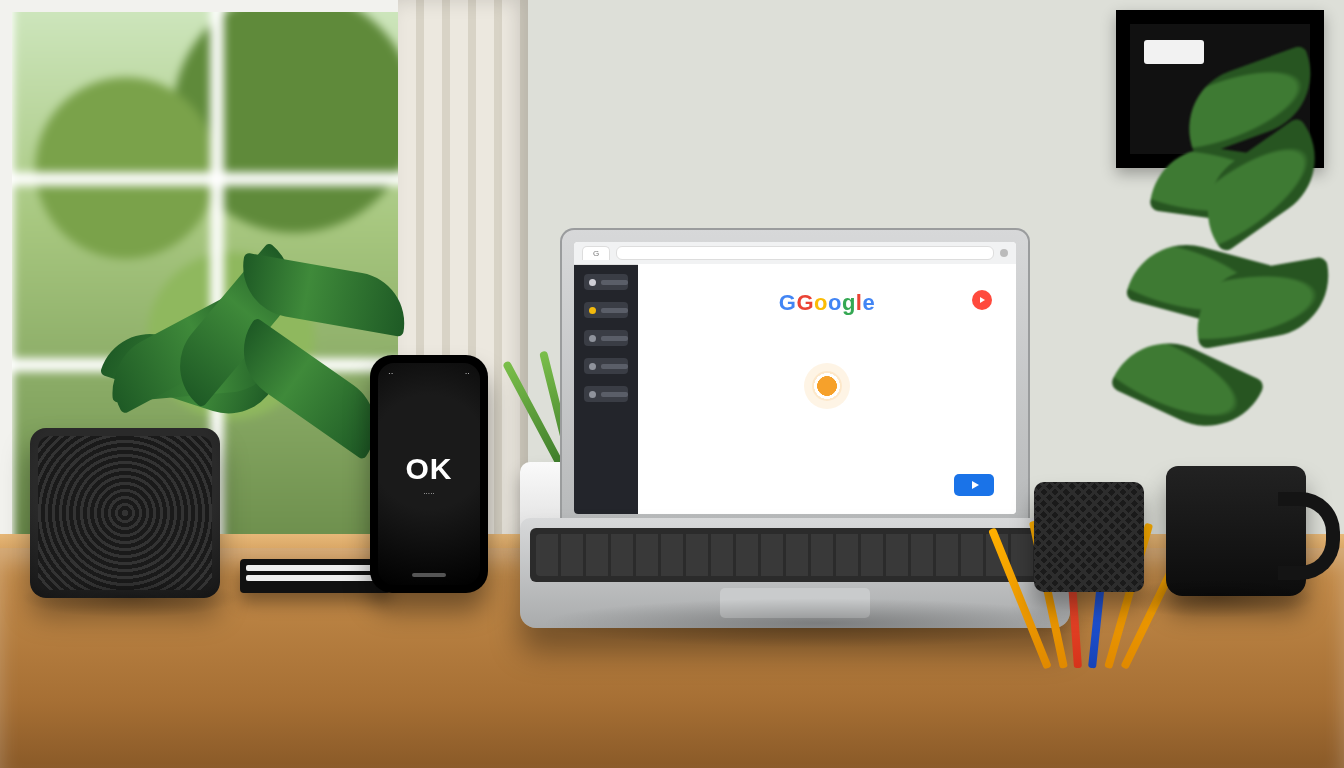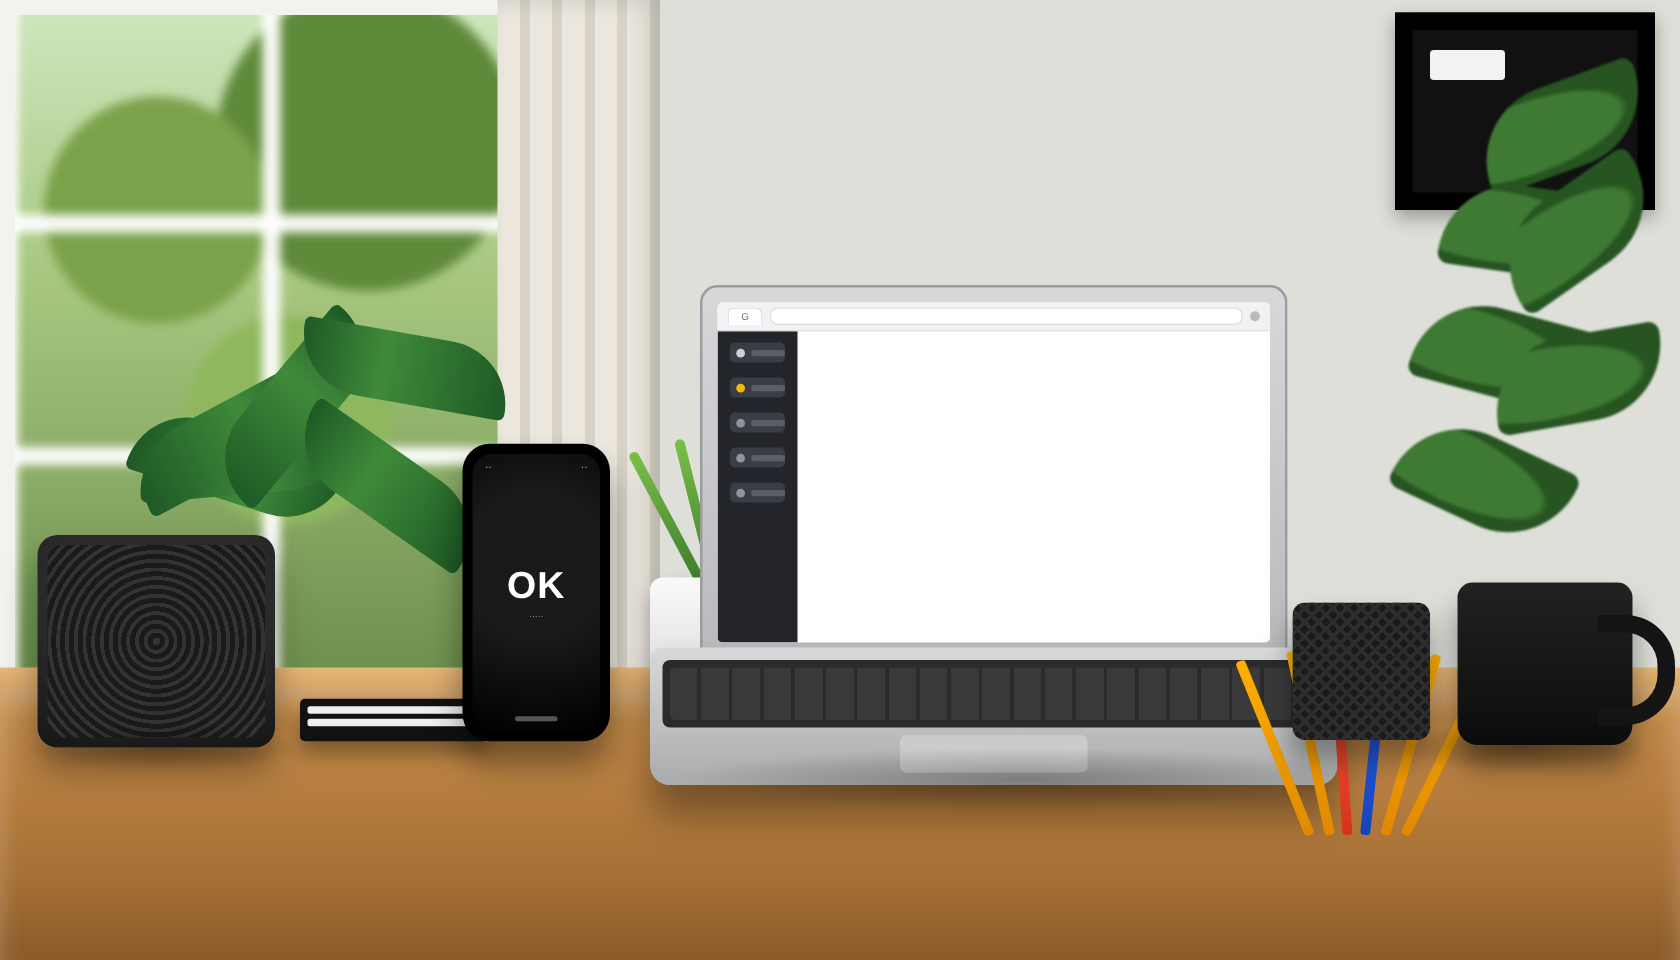--- a/index.html
+++ b/index.html
@@ -176,20 +176,31 @@
           <div class="item">
               <span class="d" style="background:#8f939c"></span>
               <span class="t"></span>
             </div>
           <div class="item">
               <span class="d" style="background:#8f939c"></span>
               <span class="t"></span>
             </div>
         </div>
 
+        <div class="main">
+          <div class="logo">
+            <span>G</span><span>G</span><span>o</span><span>o</span><span>g</span><span>l</span><span>e</span>
+          </div>
+          <div class="subtitle"></div>
+          <div class="red-badge"></div>
+          <div class="center-ico"></div>
+          <div class="blue-btn">
+              <span></span>
+            </div>
+        </div>
 
       </div>
     </div>
     <div class="brand"></div>
     <div class="lap-base">
       <div class="lap-keys"></div>
       <div class="lap-track"></div>
     </div>
   </div>
   <div class="shadow" style="left:540px;bottom:120px;width:560px;height:50px"></div>

